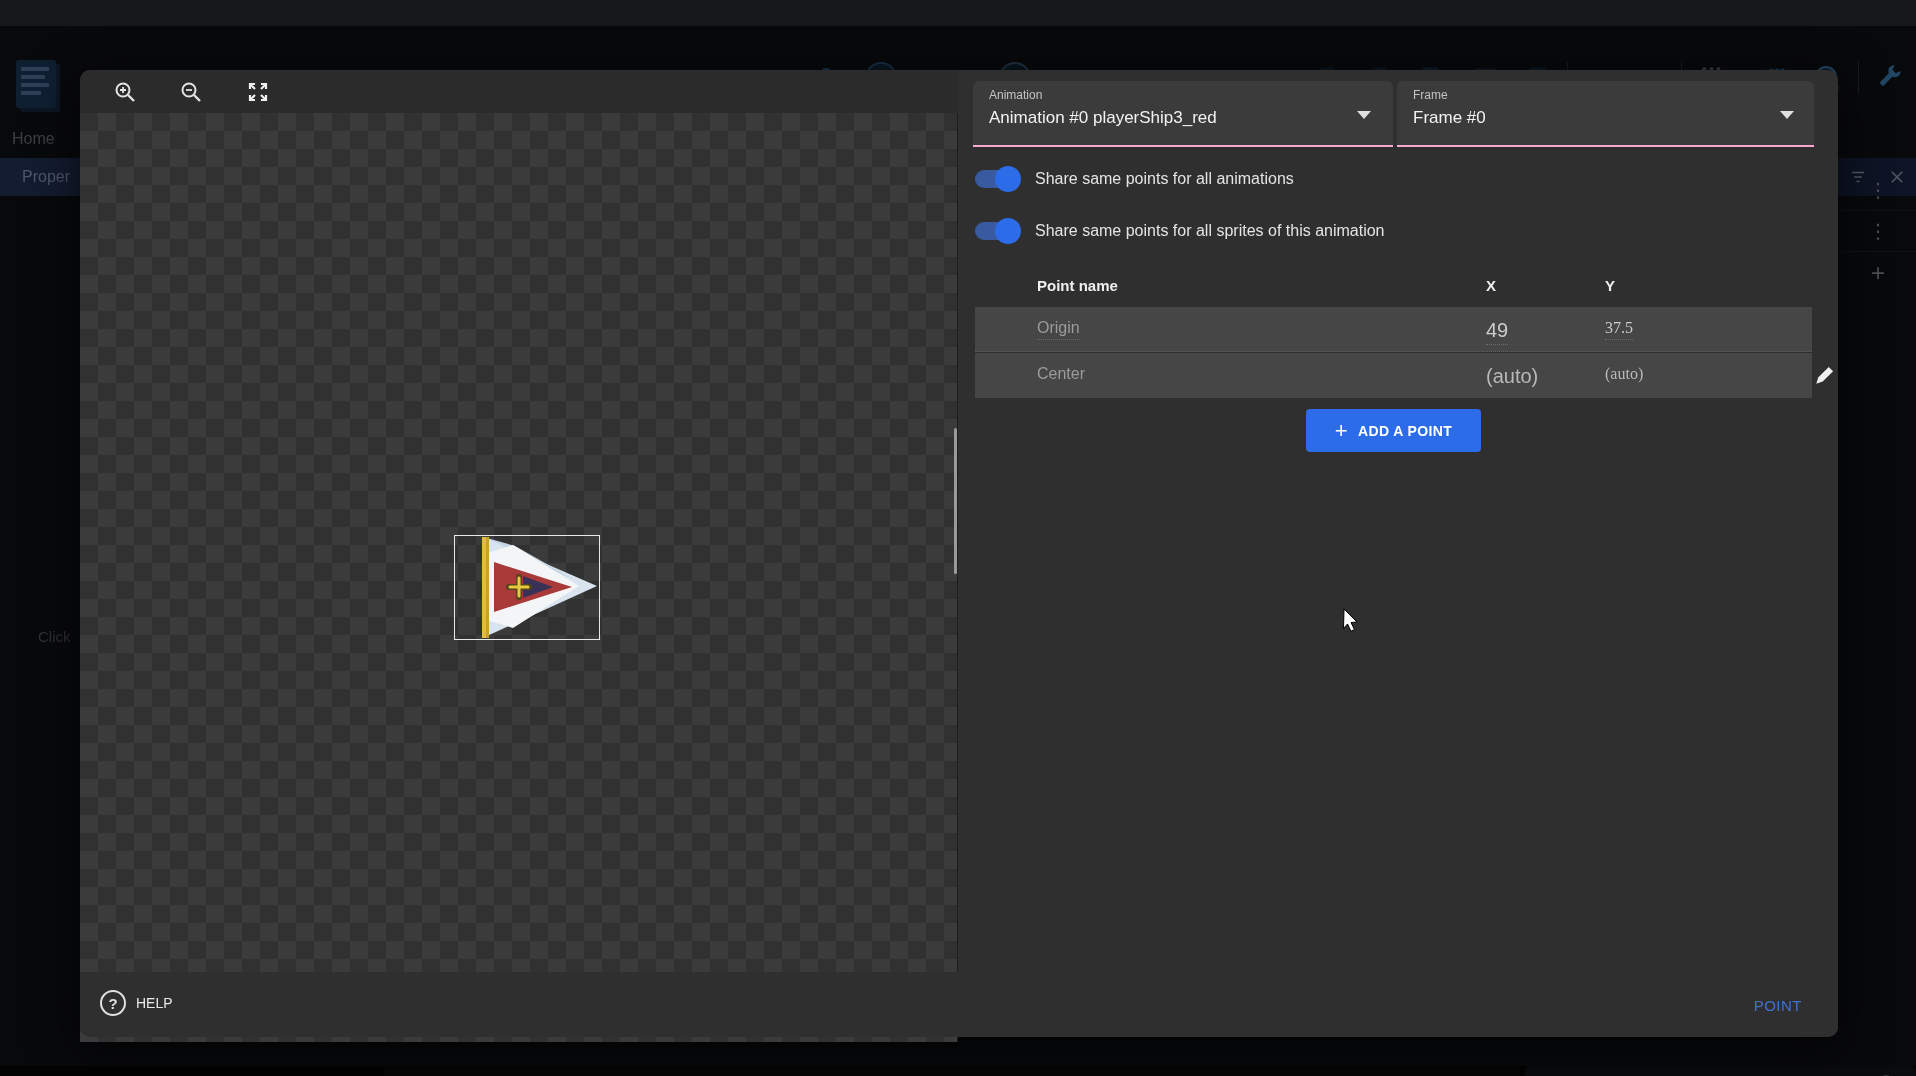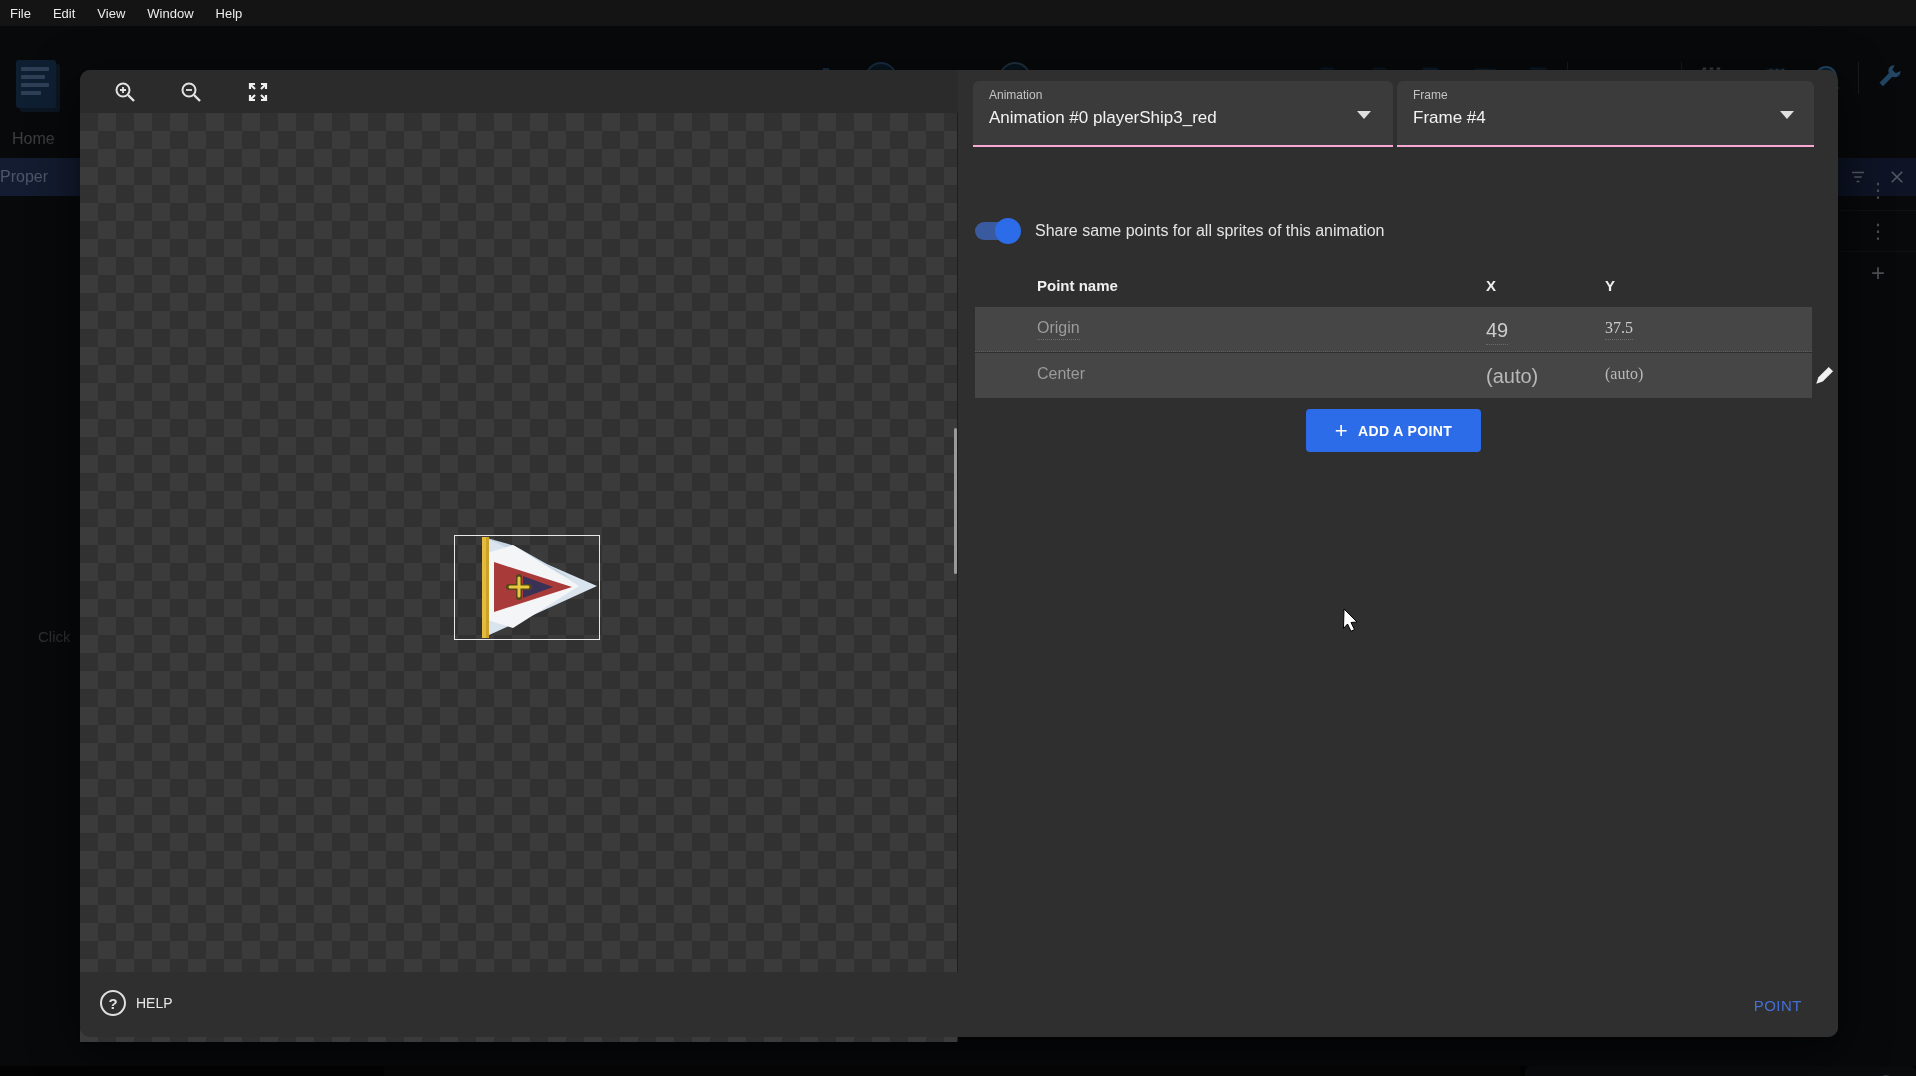--- a/index.html
+++ b/index.html
@@ -12,21 +12,21 @@
   .menu-item{color:#ececec;font-size:13px;padding:0 12px 0 0;margin-right:10px;cursor:default;}
 
   
   #app-bg{left:0;top:26px;width:1916px;height:1050px;background:#101214;}
   .tbar-icon{position:absolute;top:30px;width:40px;height:44px;border-radius:4px;display:flex;align-items:center;justify-content:center;color:#7f9cc0;font-size:22px;}
   .tbar-divider{position:absolute;top:36px;width:1px;height:32px;background:#2e3236;}
   .tbar-label{position:absolute;top:44px;color:#9fb0bf;font-size:15px;letter-spacing:0.5px;}
   .doc-icon{position:absolute;left:16px;top:34px;width:40px;height:48px;background:#1d3a5c;border-radius:3px;box-shadow:4px 4px 0 #16293f;}
   .doc-icon .line{position:absolute;left:5px;height:4px;background:#52759c;border-radius:1px;}
   .tab-home{position:absolute;left:0;top:96px;width:80px;height:34px;color:#6d7074;font-size:16px;display:flex;align-items:center;padding-left:12px;}
-  .tab-properties{position:absolute;left:0;top:132px;width:80px;height:38px;background:#233358;color:#8e9cc0;font-size:16px;display:flex;align-items:center;overflow:hidden;white-space:nowrap;}
+  .tab-properties{position:absolute;left:0;top:132px;width:80px;height:38px;background:#233358;color:#8e9cc0;font-size:16px;display:flex;align-items:center;padding-left:22px;overflow:hidden;white-space:nowrap;}
   .right-panel-header{position:absolute;left:1838px;top:132px;width:78px;height:38px;background:#1a2544;display:flex;align-items:center;justify-content:space-around;color:#9aa4b8;}
   .right-row{position:absolute;left:1840px;width:76px;height:41px;border-bottom:1px solid #1c1f24;color:#8a8f96;display:flex;align-items:center;justify-content:center;font-size:20px;}
   .click-text{position:absolute;left:38px;top:602px;width:42px;color:#55585c;font-size:15px;overflow:hidden;white-space:nowrap;}
   .bottom-strip{position:absolute;left:0;top:1040px;width:1916px;height:36px;background:#060607;}
   .coord-box{position:absolute;left:384px;top:1040px;width:1136px;height:36px;background:#0d0e10;color:#6f7276;font-size:15px;display:flex;align-items:center;padding-left:8px;}
   .search-box{position:absolute;left:1525px;top:1040px;width:391px;height:36px;background:#131518;border-radius:6px 6px 0 0;color:#55585c;font-size:15px;display:flex;align-items:center;padding-left:26px;}
   .search-glass{position:absolute;left:1876px;top:1046px;width:24px;height:24px;}
 
   
   #overlay{left:0;top:26px;width:1916px;height:1050px;background:rgba(0,0,0,0.45);z-index:10;}
@@ -67,27 +67,20 @@
   #help-icon{width:26px;height:26px;border:2px solid #e0e0e0;border-radius:50%;display:flex;align-items:center;justify-content:center;font-size:15px;font-weight:bold;color:#e0e0e0;}
   #close-btn{position:absolute;right:30px;top:24px;color:#4470d4;font-size:15px;letter-spacing:0.5px;cursor:pointer;background:none;border:none;}
 
   #cursor{left:1342px;top:608px;width:20px;height:26px;z-index:40;}
 </style>
 </head>
 <body>
 
 <div id="screen">
 
-  <div id="menubar" class="abs">
-    <span class="menu-item">File</span>
-    <span class="menu-item">Edit</span>
-    <span class="menu-item">View</span>
-    <span class="menu-item">Window</span>
-    <span class="menu-item">Help</span>
-  </div>
 
   <div id="app-bg" class="abs">
 
     <div class="doc-icon">
       <div class="line" style="top:7px;width:28px;"></div>
       <div class="line" style="top:15px;width:24px;"></div>
       <div class="line" style="top:23px;width:28px;"></div>
       <div class="line" style="top:31px;width:20px;"></div>
     </div>
 
@@ -262,24 +255,30 @@
     </div>
     <div id="canvas-scrollbar" class="abs"></div>
 
     <div class="select-box" style="left:893px;width:420px;">
       <span class="select-label">Animation</span>
       <span class="select-value">Animation #0 playerShip3_red</span>
       <span class="select-arrow" style="left:384px;"></span>
     </div>
     <div class="select-box" style="left:1317px;width:417px;">
       <span class="select-label">Frame</span>
-      <span class="select-value">Frame #4</span>
+      <span class="select-value">Frame #0</span>
       <span class="select-arrow" style="left:383px;"></span>
     </div>
 
+    <div class="toggle-row" style="top:95px;">
+      <div class="toggle">
+          <div class="thumb"></div>
+        </div>
+      <span class="toggle-label">Share same points for all animations</span>
+    </div>
     <div class="toggle-row" style="top:147px;">
       <div class="toggle">
           <div class="thumb"></div>
         </div>
       <span class="toggle-label">Share same points for all sprites of this animation</span>
     </div>
 
     <div class="abs th" style="left:957px;top:207px;">Point name</div>
     <div class="abs th" style="left:1406px;top:207px;">X</div>
     <div class="abs th" style="left:1525px;top:207px;">Y</div>

